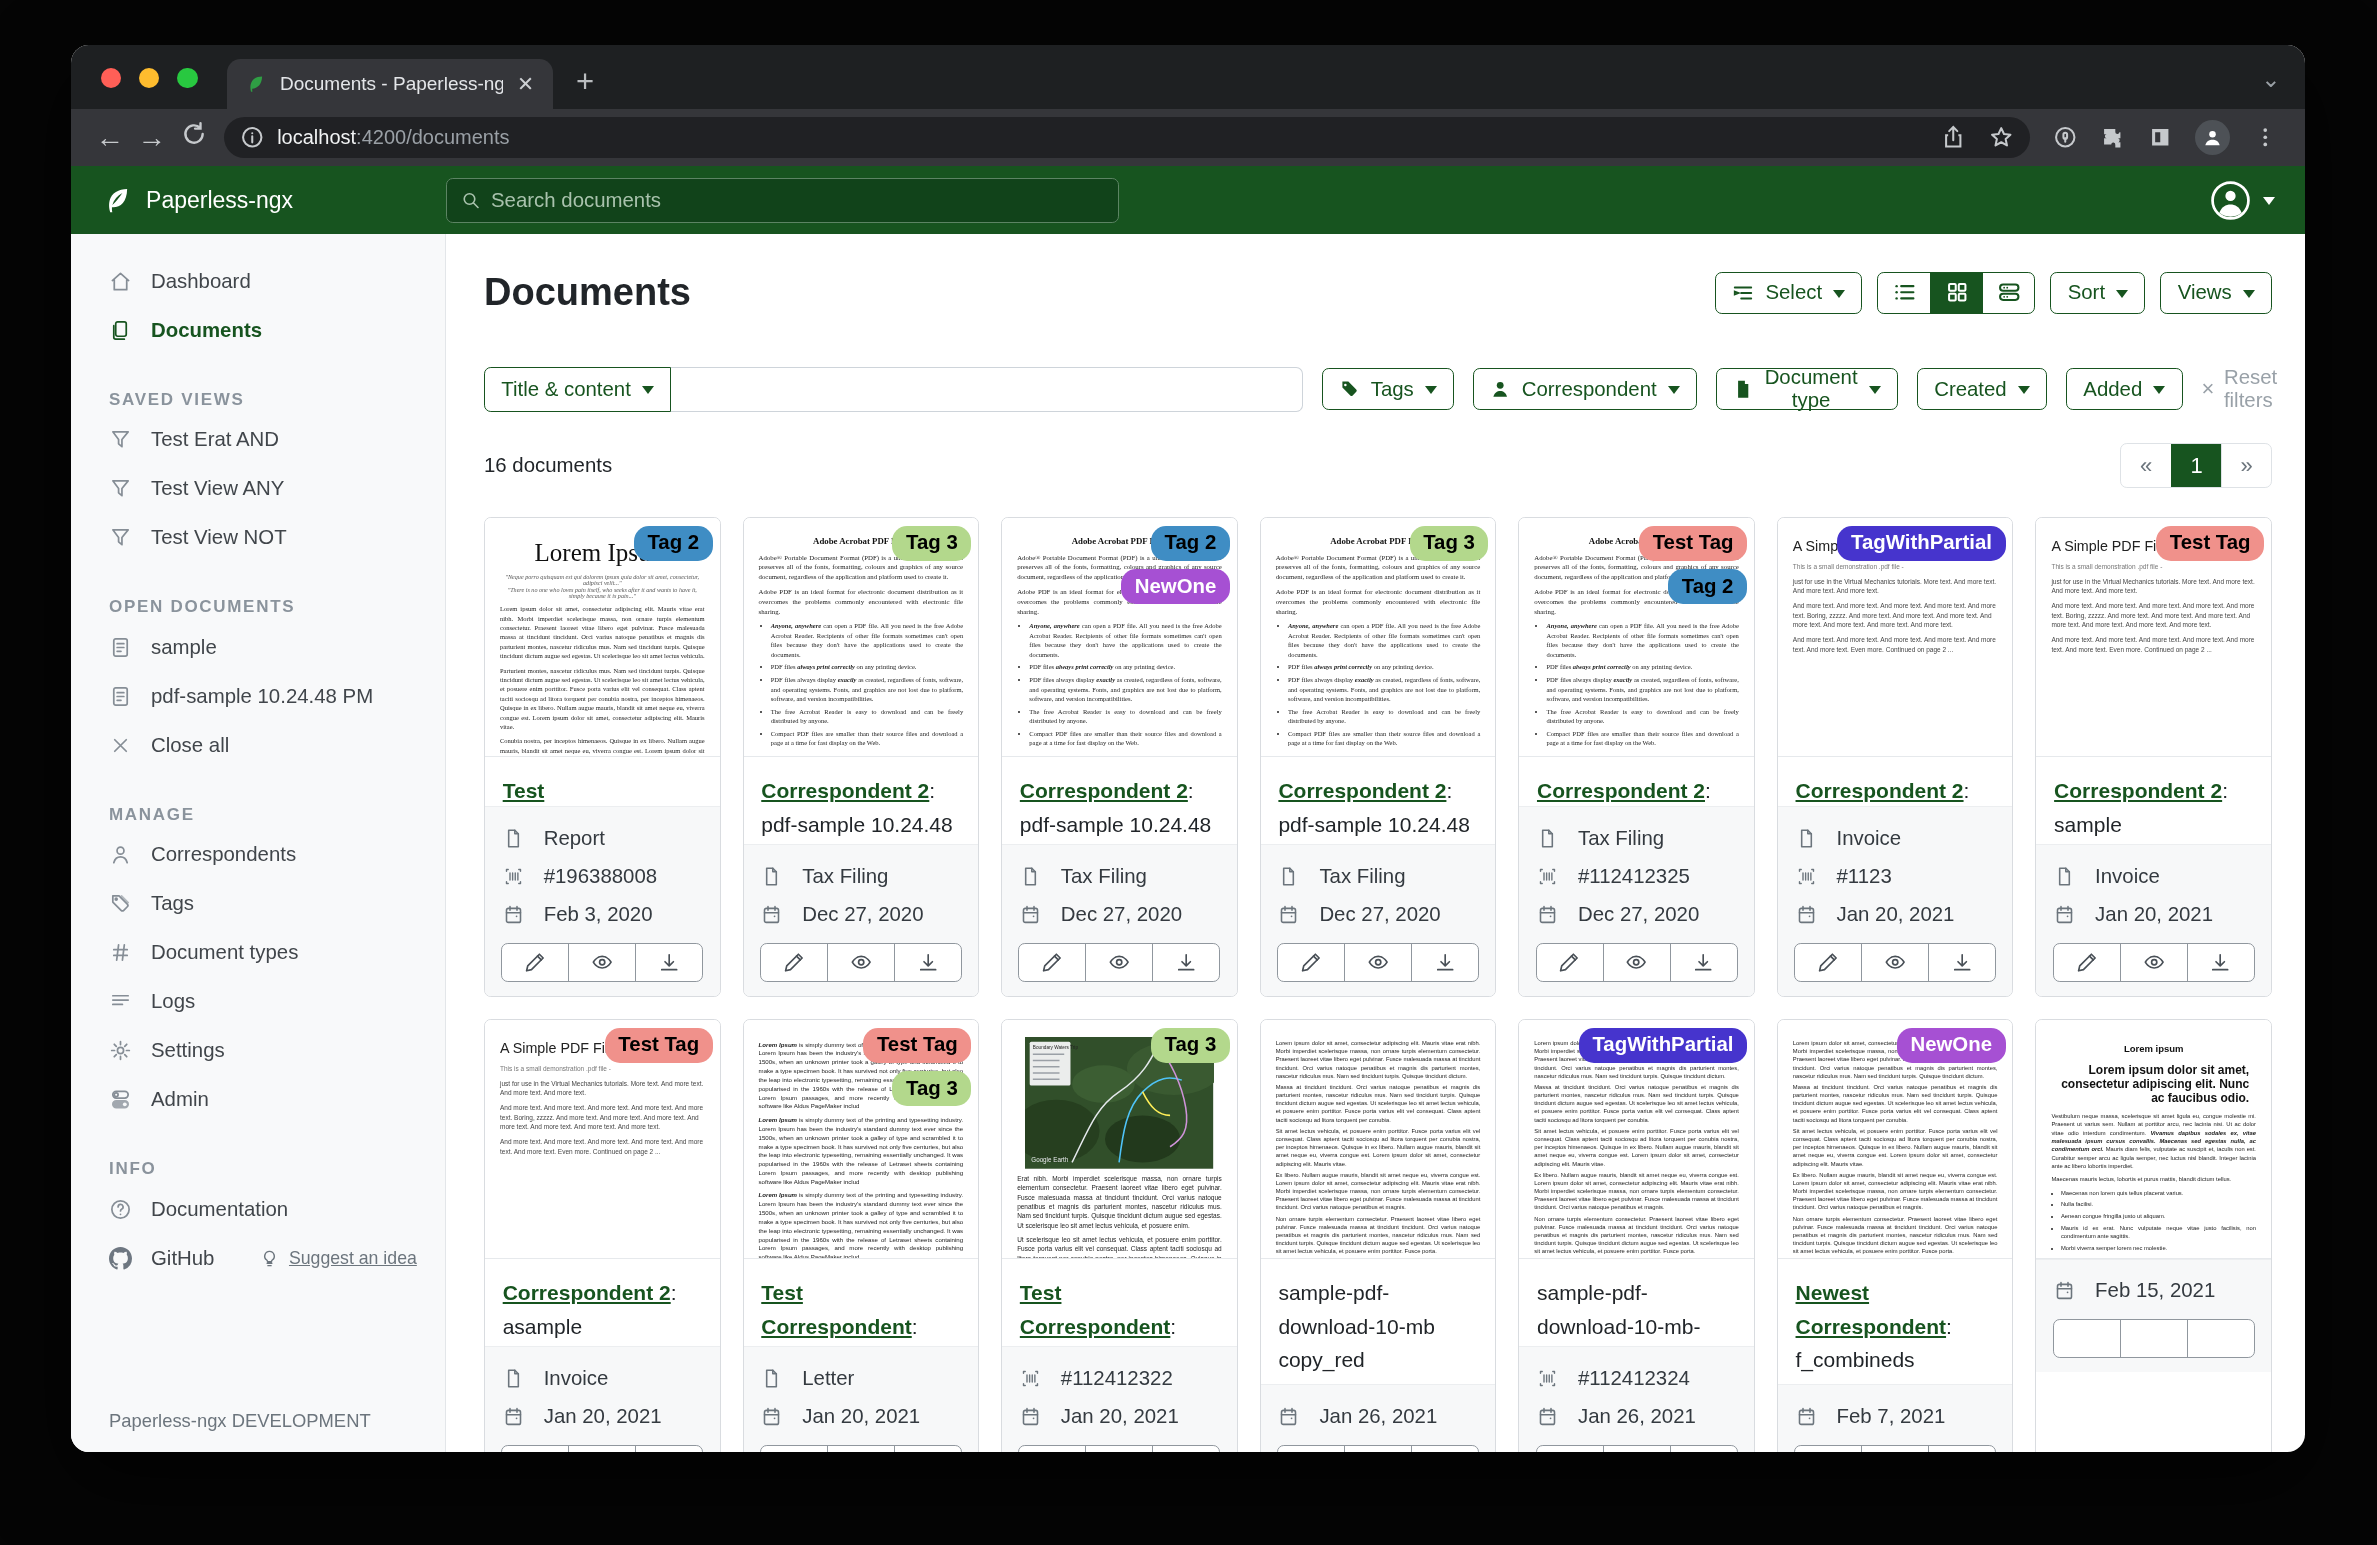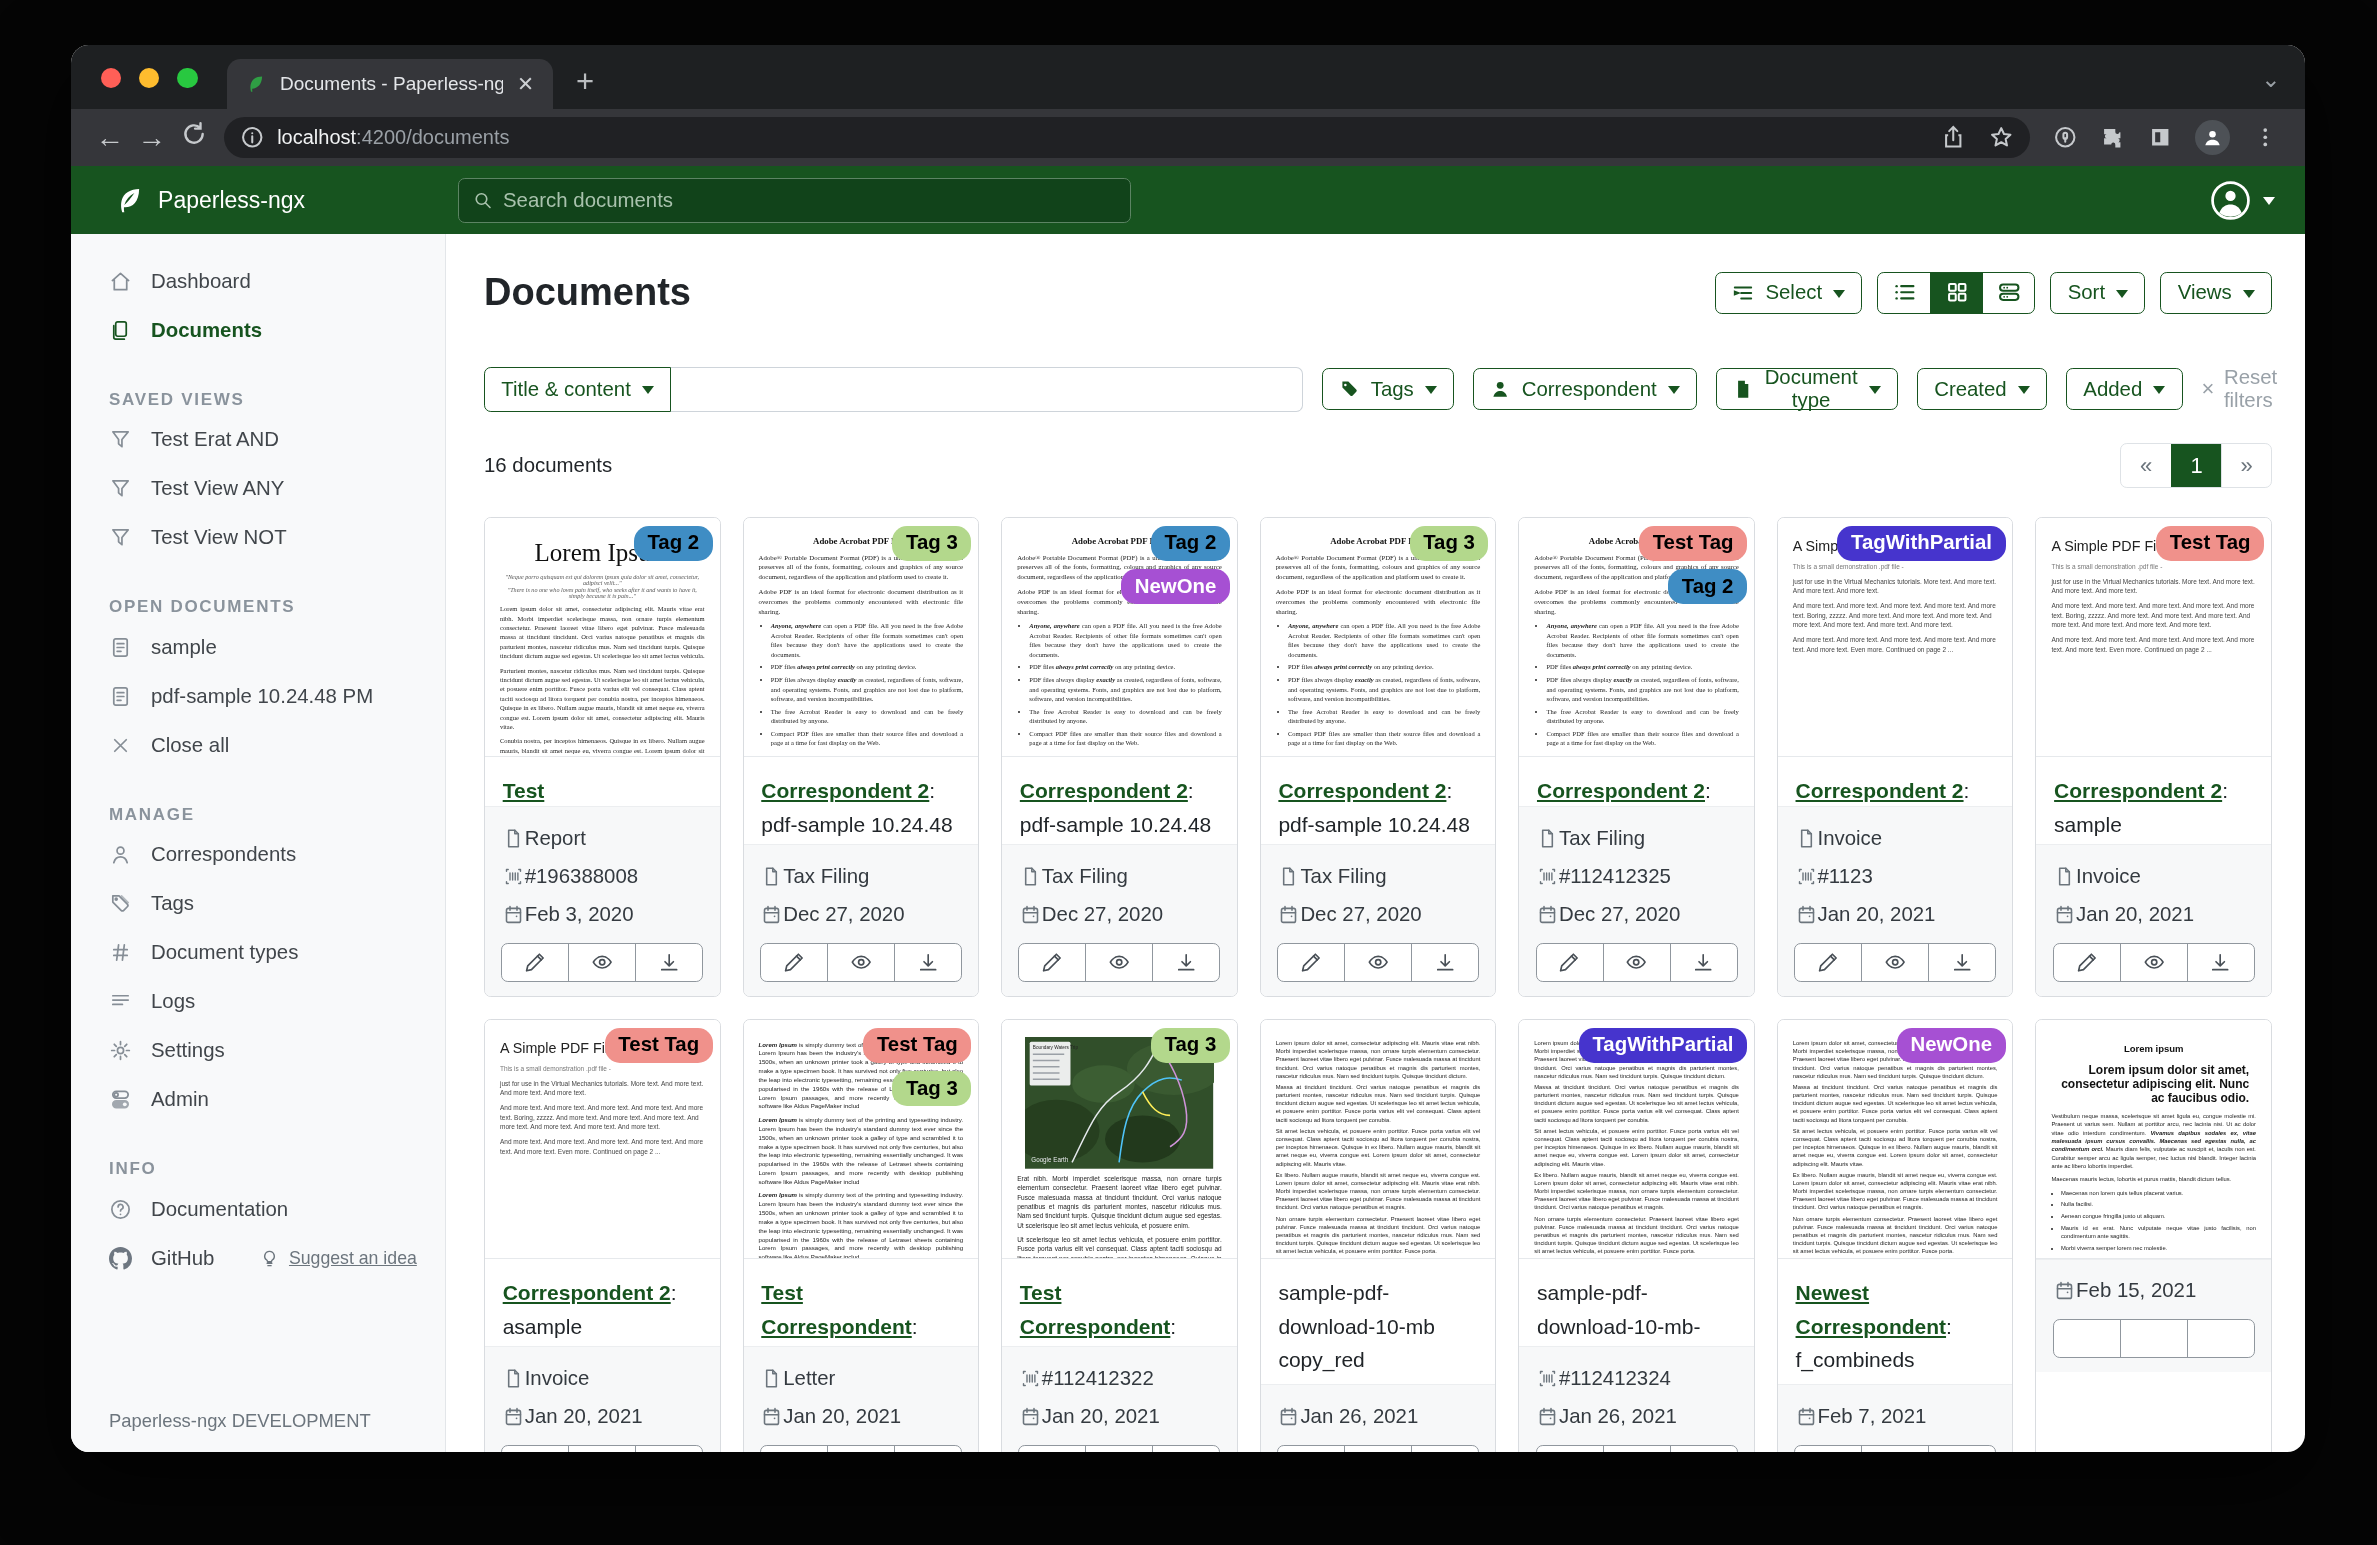--- a/index.html
+++ b/index.html
@@ -26,21 +26,21 @@
              padding:0 16.3px; color:#e8eaed; font-size:20px; }
   .urlpill .host { color:#f1f3f4; } .urlpill .path { color:#9aa0a6; }
   .pill-right { margin-left:auto; display:flex; gap:23px; align-items:center; }
   .chromeicons { display:flex; align-items:center; gap:23px; padding:0 9.5px 0 13.6px; }
   .cicon { color:#c6c9cc; display:inline-flex; }
   .cicon svg { width:24.5px; height:24.5px; }
   .avatar-chrome { width:35px; height:35px; border-radius:50%; background:#4d5156; display:flex; align-items:center; justify-content:center; }
 
   
   .appheader { height:68px; background:#17541f; flex:none; display:flex; align-items:center; color:#fff; }
-  .brand { width:375px; flex:none; display:flex; align-items:center; gap:13.6px; padding-left:33px; font-size:23px;margin-left:12px; }
+  .brand { width:375px; flex:none; display:flex; align-items:center; gap:13.6px; padding-left:33px; font-size:23px; }
   .brand svg { width:28.5px; height:28.5px; }
   .gsearch { width:673px; height:45px; background:#11431a; border:1.4px solid #5c8463; border-radius:6.8px;
              display:flex; align-items:center; padding:0 13.6px; gap:11px;justify-content:space-between; }
   .gsearch svg { width:20.4px; height:20.4px; color:#a9c2ad; }
   .gsearch input { background:transparent; border:none; outline:none; color:#e8f0e9; font-size:20.4px; width:100%; font-family:inherit; }
   .gsearch input::placeholder { color:#a9c2ad; }
   .huser { margin-left:auto; padding-right:30px; display:flex; align-items:center; gap:12.2px; }
   .huser svg { width:41px; height:41px; }
 
   
@@ -93,21 +93,21 @@
   
   .grid { display:grid; grid-template-columns:repeat(7,1fr); gap:22px; margin-top:28.5px; }
   .card { border:1.4px solid #d9dce0; border-radius:6.8px; background:#fff; height:480px; display:flex;
           flex-direction:column; overflow:hidden; position:relative; }
   .preview { height:239px; flex:none; border-bottom:1.4px solid #e6e9ec; position:relative; overflow:hidden; background:#fff; cursor:pointer; }
   .tagscol { position:absolute; top:8.2px; right:6.8px; display:flex; flex-direction:column; align-items:flex-end; gap:8.2px; z-index:2; }
   .tagpill { border-radius:15px; padding:4.8px 13.6px; font-size:20.4px; font-weight:700; line-height:1.25; white-space:nowrap; cursor:pointer; }
   .cardbody { flex:1; padding:17.7px 17.7px 5.4px; font-size:21px; line-height:1.6; color:#212529; min-height:0; }
   .corr { color:#17541f; font-weight:700; text-decoration:underline; cursor:pointer; }
   .cardfooter { flex:none; background:#f7f8f9; border-top:1.4px solid #eceef0; padding:12.2px 16.3px 13.6px; }
-  .mrow { display:flex; align-items:center; gap:1px; font-size:20.4px; color:#343a40; padding:7.5px 1.4px; }
+  .mrow { display:flex; align-items:center; gap:20px; font-size:20.4px; color:#343a40; padding:7.5px 1.4px; }
   .mrow .icn { width:21px; height:21px; color:#6c757d; }
   .actions { display:flex; border:1.4px solid #90979e; border-radius:6.8px; overflow:hidden; height:39px; margin-top:9.5px; background:#fff; }
   .action { flex:1; display:flex; align-items:center; justify-content:center; color:#495057; cursor:pointer; }
   .action + .action { border-left:1.4px solid #90979e; }
   .action .icn { width:22.4px; height:22.4px; }
 
   
   .pv { position:absolute; inset:0; padding:16.3px 15px; overflow:hidden; }
   .pv.serif { font-family:"Liberation Serif",serif; }
   .pv p.t { font-size:6.5px; line-height:1.45; text-align:justify; color:#222; margin:4.8px 0; }

